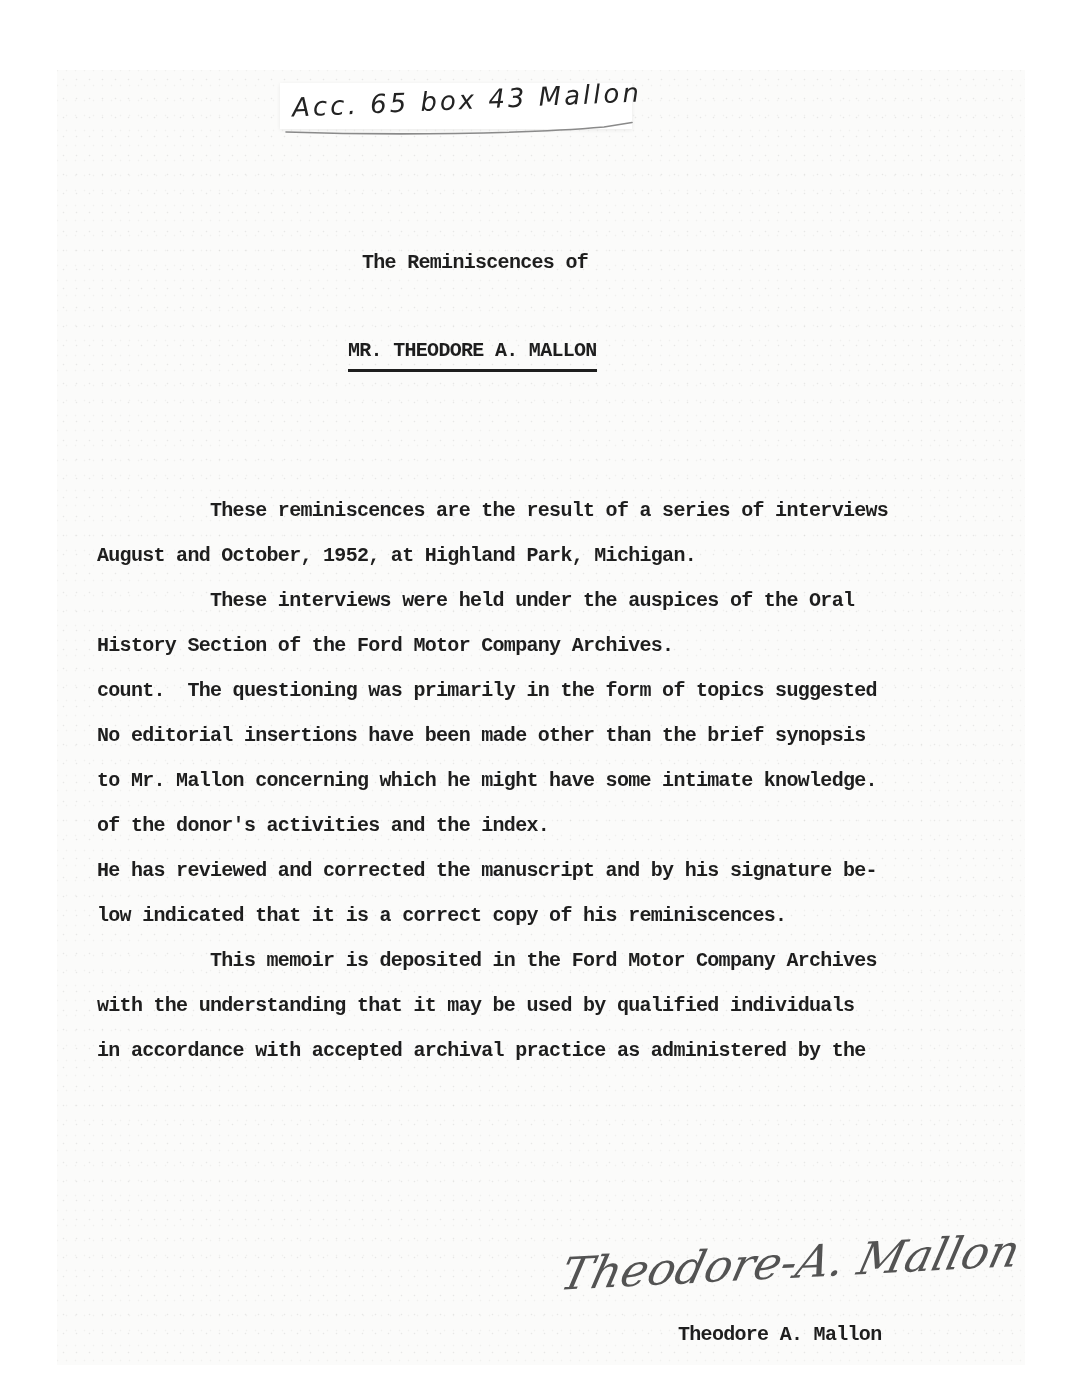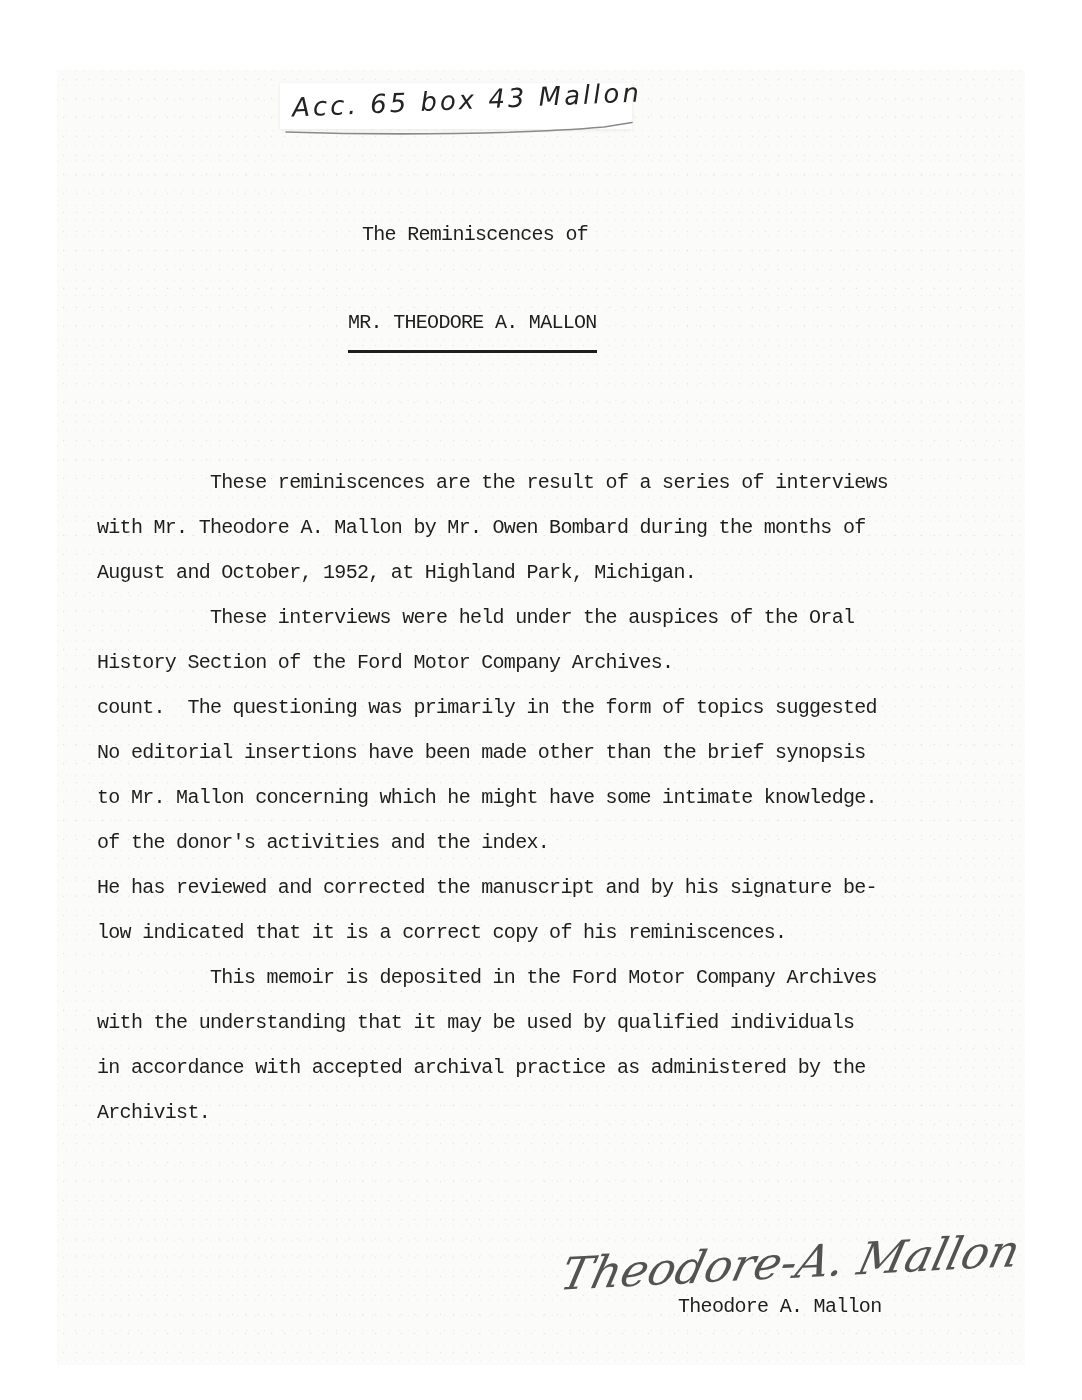--- a/index.html
+++ b/index.html
@@ -11,42 +11,43 @@
     position: absolute; left: 57px; top: 70px; width: 968px; height: 1295px;
     background-color: #fbfbfa;
     background-image:
       radial-gradient(circle, rgba(185,185,182,0.30) 0.6px, transparent 1.1px),
       radial-gradient(circle, rgba(200,200,197,0.22) 0.6px, transparent 1.1px);
     background-size: 13px 19px, 9px 15px;
     background-position: 0 0, 5px 8px;
   }
   .typed {
     font-family: "Liberation Mono", "DejaVu Sans Mono", monospace;
-    font-weight: 400;
+    font-weight: 700;
     font-size: 20px;
     letter-spacing: -0.7px;
     color: #1e1e1e;
+    margin-top: 28px;
   }
   .slip {
     position: absolute; left: 223px; top: 13px; width: 352px; height: 46px;
     background: #ffffff;
     box-shadow: 0 1px 4px rgba(0,0,0,0.07);
   }
   .hand-note {
     position: absolute; left: 12px; top: 2px;
     font-family: "DejaVu Sans", sans-serif; font-style: italic;
     font-size: 26px; color: #232323;
     letter-spacing: 3px; white-space: nowrap;
     transform: rotate(-2.5deg);
   }
   .note-underline { position: absolute; left: 4px; top: 38px; }
   .title-1 { position: absolute; left: 305px; top: 153px; white-space: pre; }
   .title-2 {
     position: absolute; left: 291px; top: 241px; white-space: pre;
-    border-bottom: 3px solid #1e1e1e; padding-bottom: 16px;
+    border-bottom: 3px solid #1e1e1e; padding-bottom: 7px;
   }
   .body-block { position: absolute; left: 40px; top: 390px; width: 820px; }
   .body-line { white-space: pre; height: 45px; line-height: 45px; }
   .sig-script {
     position: absolute; left: 508px; top: 1166px;
     font-family: "DejaVu Serif", serif; font-style: italic;
     font-size: 45px; color: #535353; white-space: nowrap;
     transform: skewX(-16deg) rotate(-3deg);
   }
   .sig-typed { position: absolute; left: 621px; top: 1224px; white-space: pre; line-height: 26px; }
@@ -63,34 +64,32 @@
         <path d="M2,11 C 110,14.5 240,13 320,6 L 348,1.5" fill="none" stroke="#8a8a8a" stroke-width="1.6" stroke-linecap="round"></path>
       </svg>
     </div>
 
     <div class="typed title-1">The Reminiscences of</div>
 
     <div class="typed title-2">MR. THEODORE A. MALLON</div>
 
     <div class="body-block typed">
       <div class="body-line">          These reminiscences are the result of a series of interviews</div>
-      <div class="body-line">with Mr. Theodore A. Mallon by Mr. Owen Bombard during the months of</div>
       <div class="body-line">August and October, 1952, at Highland Park, Michigan.</div>
       <div class="body-line">          These interviews were held under the auspices of the Oral</div>
       <div class="body-line">History Section of the Ford Motor Company Archives.</div>
       <div class="body-line">count.  The questioning was primarily in the form of topics suggested</div>
       <div class="body-line">No editorial insertions have been made other than the brief synopsis</div>
       <div class="body-line">to Mr. Mallon concerning which he might have some intimate knowledge.</div>
       <div class="body-line">of the donor's activities and the index.</div>
       <div class="body-line">He has reviewed and corrected the manuscript and by his signature be-</div>
       <div class="body-line">low indicated that it is a correct copy of his reminiscences.</div>
       <div class="body-line">          This memoir is deposited in the Ford Motor Company Archives</div>
       <div class="body-line">with the understanding that it may be used by qualified individuals</div>
       <div class="body-line">in accordance with accepted archival practice as administered by the</div>
-      <div class="body-line">Archivist.</div>
     </div>
 
     <div class="sig-script">Theodore-A. Mallon</div>
 
     <div class="typed sig-typed">Theodore A. Mallon</div>
 
   </div>
 </div>
 
 </body></html>

